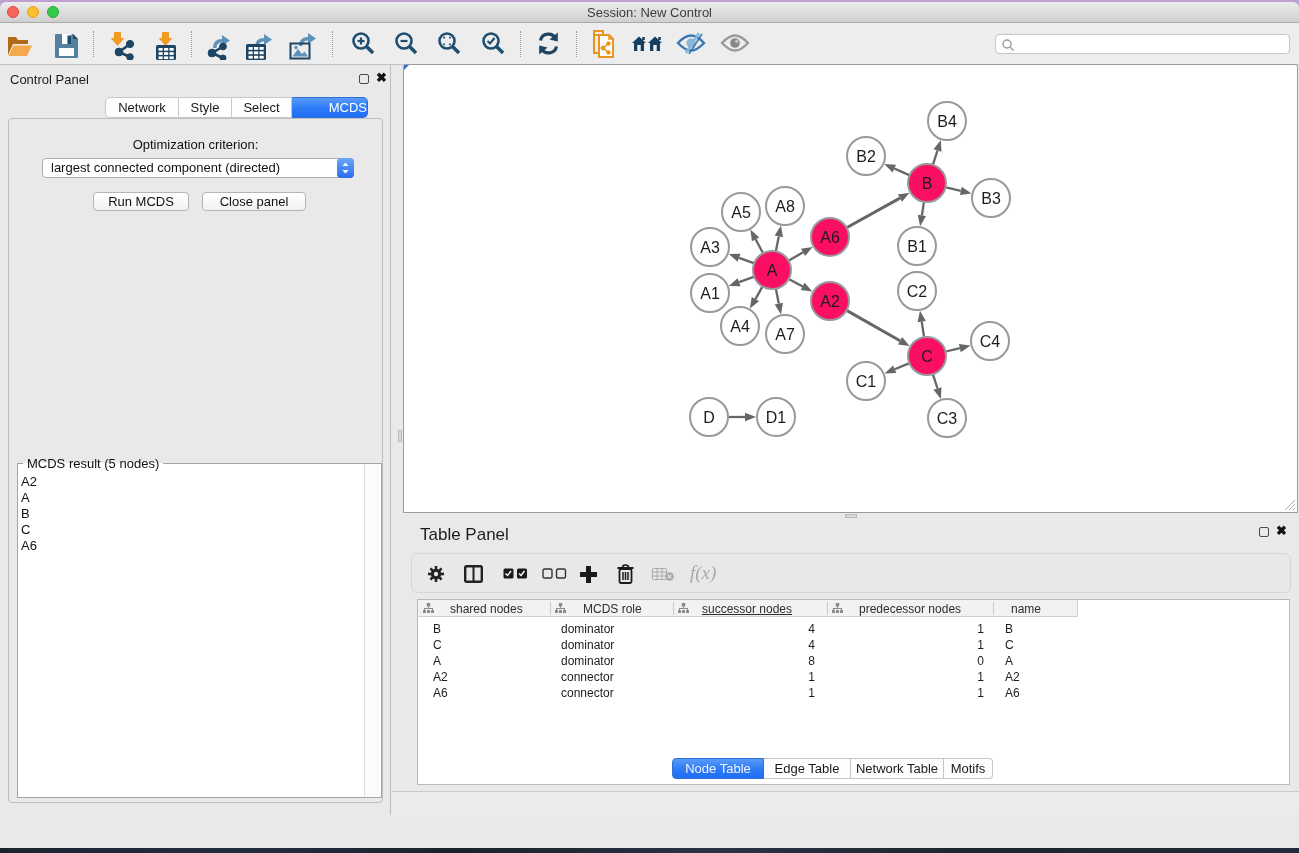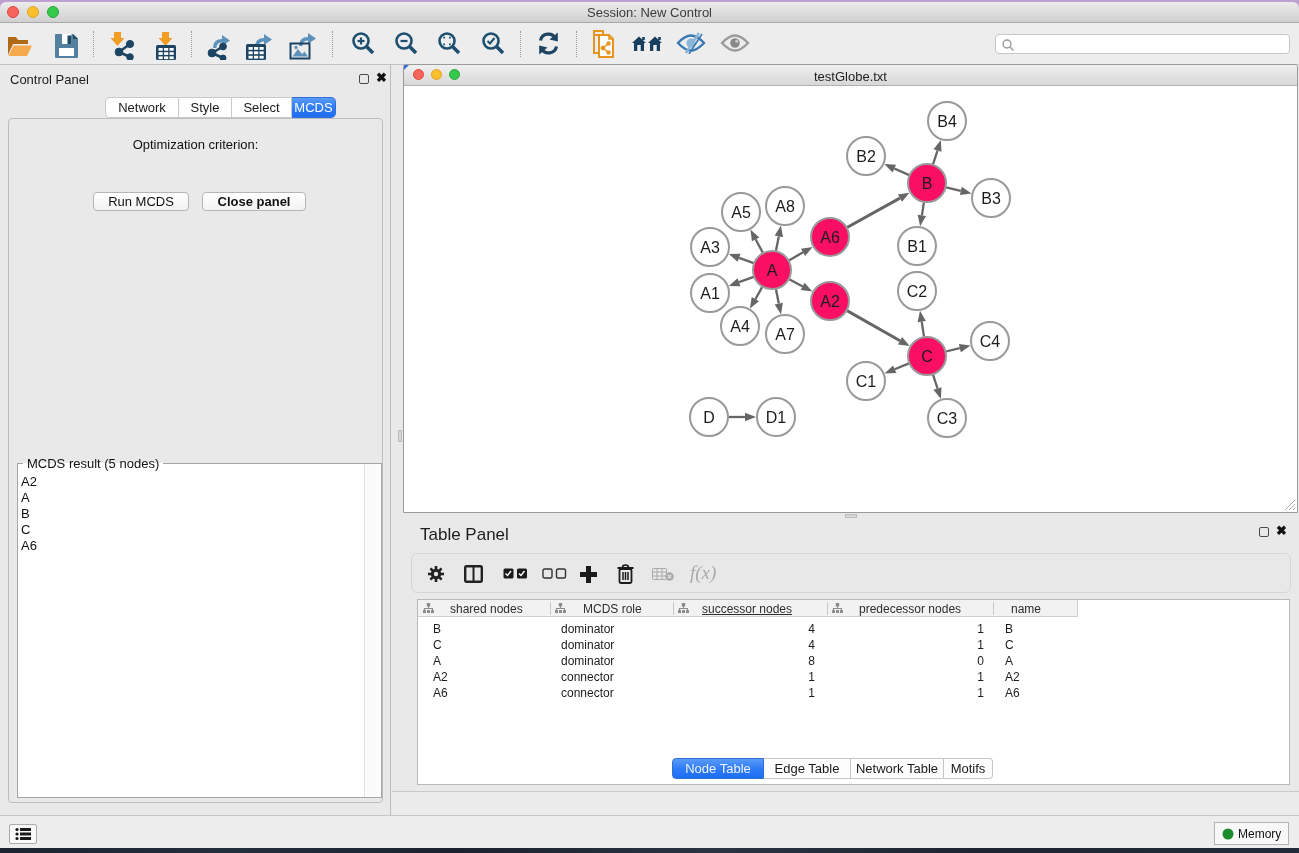--- a/index.html
+++ b/index.html
@@ -245,52 +245,54 @@
   </div>
 
   <div class="abs" id="cp">
     <div id="cp-title">Control Panel</div>
     <div class="float-btn" style="left:359px; top:9px;"></div>
     <div class="close-x" style="left:376px; top:5px;">✖</div>
     <div class="tabrow" style="left:77px; top:32px;">
       <div class="tab first" style="width:74px;">Network</div>
       <div class="tab" style="width:53px;">Style</div>
       <div class="tab" style="width:60px;">Select</div>
-      <div class="tab last active" style="width:44px;">MCDS</div>
+      <div class="tab last active" style="width:76px;text-align:right;">MCDS</div>
     </div>
     <div id="cp-panel"></div>
     <div id="opt-label">Optimization criterion:</div>
+    <div id="dropdown">largest connected component (directed)
+      <div id="dd-spin">
+        <svg width="17" height="20" viewBox="0 0 17 20">
+            <path d="M5.5 8 L8.5 4.5 L11.5 8 Z" fill="#fff"></path>
+            <path d="M5.5 12 L8.5 15.5 L11.5 12 Z" fill="#fff"></path>
+          </svg>
+      </div>
+    </div>
     <div class="btn" style="left:93px; top:127px; width:96px;">Run MCDS</div>
-    <div class="btn" style="left:202px; top:127px; width:104px;font-weight:bold;">Close panel</div>
+    <div class="btn" style="left:202px; top:127px; width:104px;">Close panel</div>
 
     <div id="mcds-white"></div>
         <div id="mcds-legend">MCDS result (5 nodes)</div>
     <div id="mcds-scroll"></div>
     <div class="mcds-item" style="top:409px;">A2</div>
     <div class="mcds-item" style="top:425px;">A</div>
     <div class="mcds-item" style="top:441px;">B</div>
     <div class="mcds-item" style="top:457px;">C</div>
     <div class="mcds-item" style="top:473px;">A6</div>
   </div>
 
   <div class="abs" style="left:392px;top:791px;width:907px;height:24px;background:#ececec;border-top:1px solid #c9c9c9;"></div>
 
   <div class="abs" style="left:398px;top:430px;width:4px;height:12px;background:#d8d8d8;border:1px solid #bbb;"></div>
   <div class="abs" style="left:845px;top:514px;width:12px;height:4px;background:#d8d8d8;border:1px solid #bbb;"></div>
 
   <div class="abs" id="netwin">
     <svg style="position:absolute;left:0;top:0;z-index:5" width="5" height="5" viewBox="0 0 5 5">
         <path d="M0 0 L5 0 L0 5 Z" fill="#3b6fd6"></path>
       </svg>
-    <div id="netwin-title">
-      <div class="title-text" style="top:4px; color:#222;">testGlobe.txt</div>
-      <div class="tl" style="left:8.5px;  background:#f8645c; border:0.5px solid #e2463d;"></div>
-      <div class="tl" style="left:26.5px; background:#fbbf2e; border:0.5px solid #e0a524;"></div>
-      <div class="tl" style="left:44.5px; background:#35c94b; border:0.5px solid #2aa638;"></div>
-    </div>
     <svg id="graph" width="893" height="426" viewBox="0 0 893 426">
       <g stroke="#666">
         <line x1="349.7" y1="190.8" x2="335.1" y2="196.2" stroke-width="2.3"></line>
         <line x1="349.7" y1="177.2" x2="335.1" y2="171.8" stroke-width="2.3"></line>
         <line x1="358.3" y1="200.9" x2="351.4" y2="213.1" stroke-width="2.3"></line>
         <line x1="358.8" y1="166.8" x2="351.6" y2="153.3" stroke-width="2.3"></line>
         <line x1="371.9" y1="203.1" x2="374.8" y2="217.6" stroke-width="2.3"></line>
         <line x1="371.9" y1="164.9" x2="374.8" y2="150.4" stroke-width="2.3"></line>
         <line x1="384.9" y1="174.4" x2="399.1" y2="166.3" stroke-width="2.3"></line>
         <line x1="385.2" y1="193.2" x2="398.7" y2="200.4" stroke-width="2.3"></line>
@@ -516,32 +518,14 @@
     <div class="cell" style="left:143px;top:86px;">connector</div>
     <div class="cellr" style="left:300px;top:86px;width:97px;">1</div>
     <div class="cellr" style="left:470px;top:86px;width:96px;">1</div>
     <div class="cell" style="left:587px;top:86px;">A6</div>
   </div>
   <div class="btab first active" style="left:672px; width:92px;">Node Table</div>
   <div class="btab" style="left:764px; width:87px;">Edge Table</div>
   <div class="btab" style="left:851px; width:93px;">Network Table</div>
   <div class="btab last" style="left:944px; width:49px;">Motifs</div>
 
-  <div class="abs" id="statusbar">
-    <div id="sb-left">
-      <svg width="16" height="14" style="position:absolute;left:5px;top:2px" viewBox="0 0 16 14">
-        <circle cx="2" cy="2.5" r="1.6" fill="#1a1a1a"></circle>
-          <rect x="5" y="1" width="11" height="3" fill="#1a1a1a"></rect>
-        <circle cx="2" cy="7" r="1.6" fill="#1a1a1a"></circle>
-          <rect x="5" y="5.5" width="11" height="3" fill="#1a1a1a"></rect>
-        <circle cx="2" cy="11.5" r="1.6" fill="#1a1a1a"></circle>
-          <rect x="5" y="10" width="11" height="3" fill="#1a1a1a"></rect>
-      </svg>
-    </div>
-    <div id="sb-mem">
-      <svg width="12" height="12" style="position:absolute;left:7px;top:5px" viewBox="0 0 12 12">
-          <circle cx="6" cy="6" r="5.5" fill="#1d8c2c"></circle>
-        </svg>
-      <span style="position:absolute;left:23px;top:4px;">Memory</span>
-    </div>
-  </div>
 </div>
 <div class="abs" id="deskBottom"></div>
 
 </body></html>

